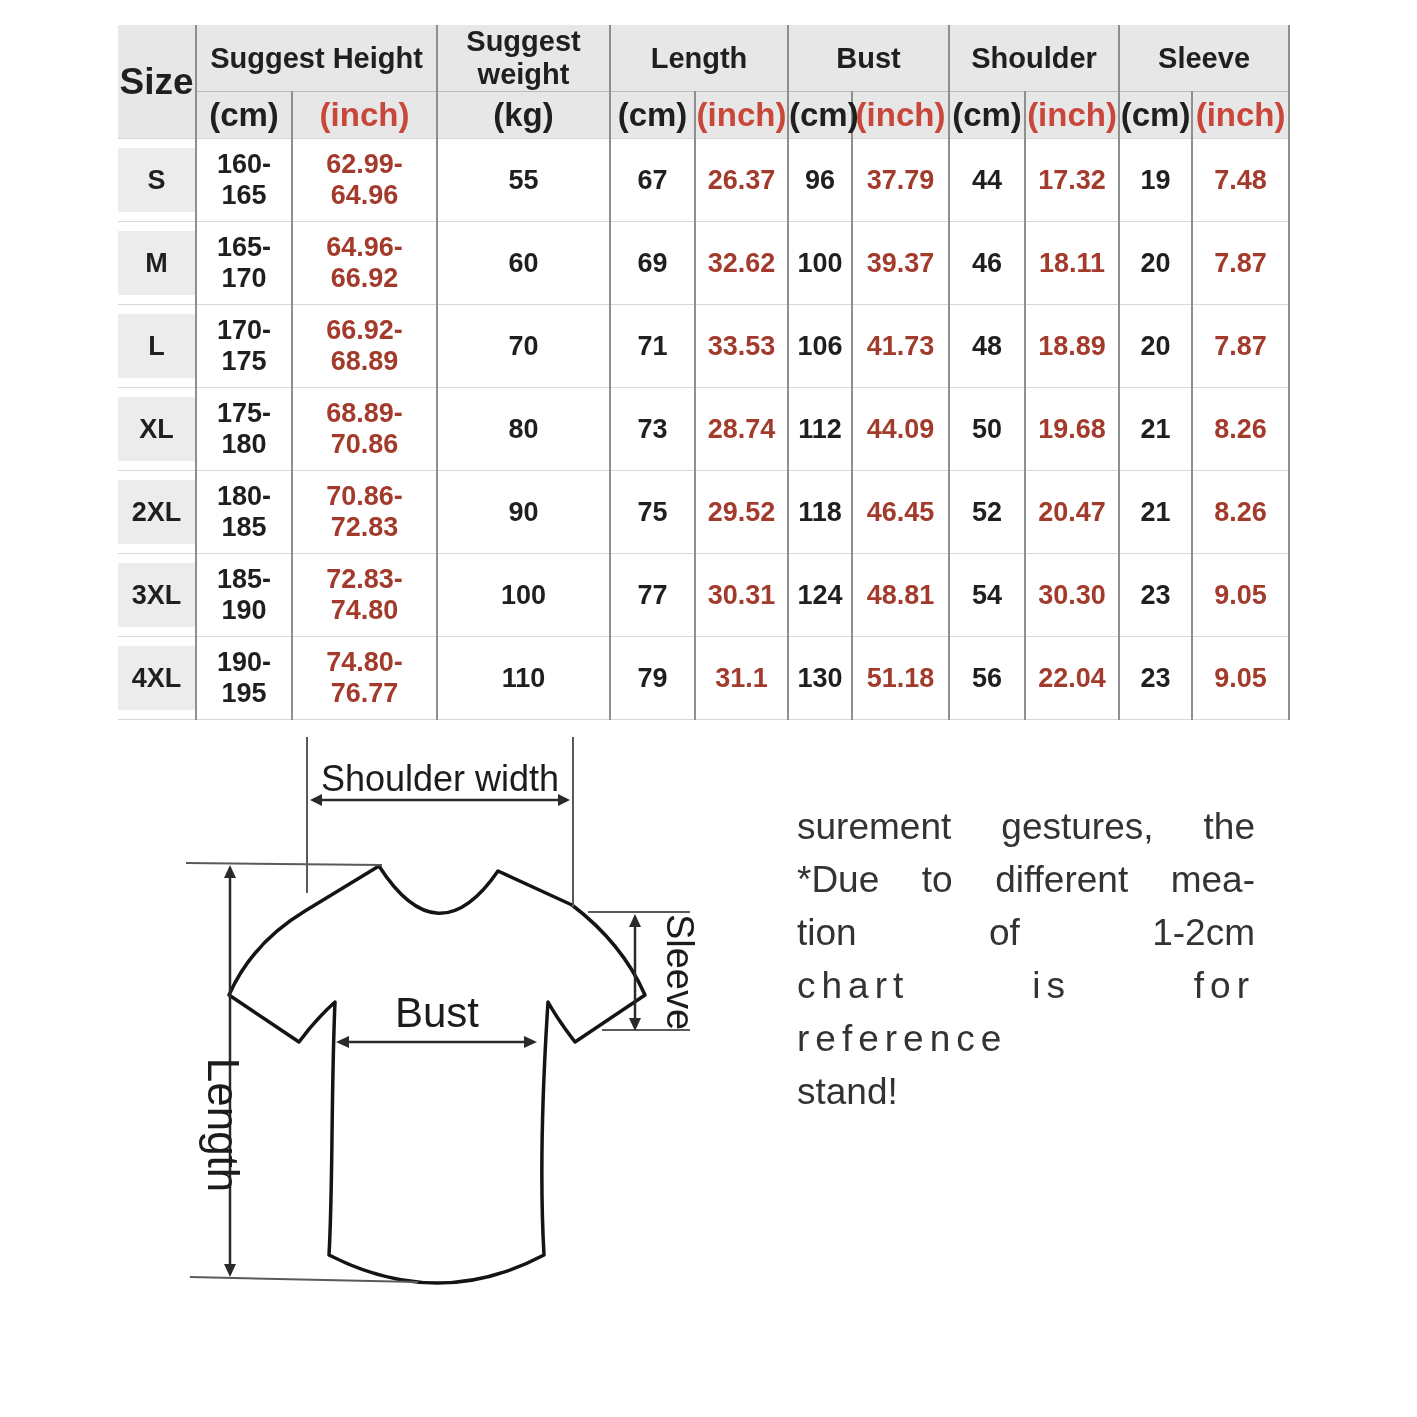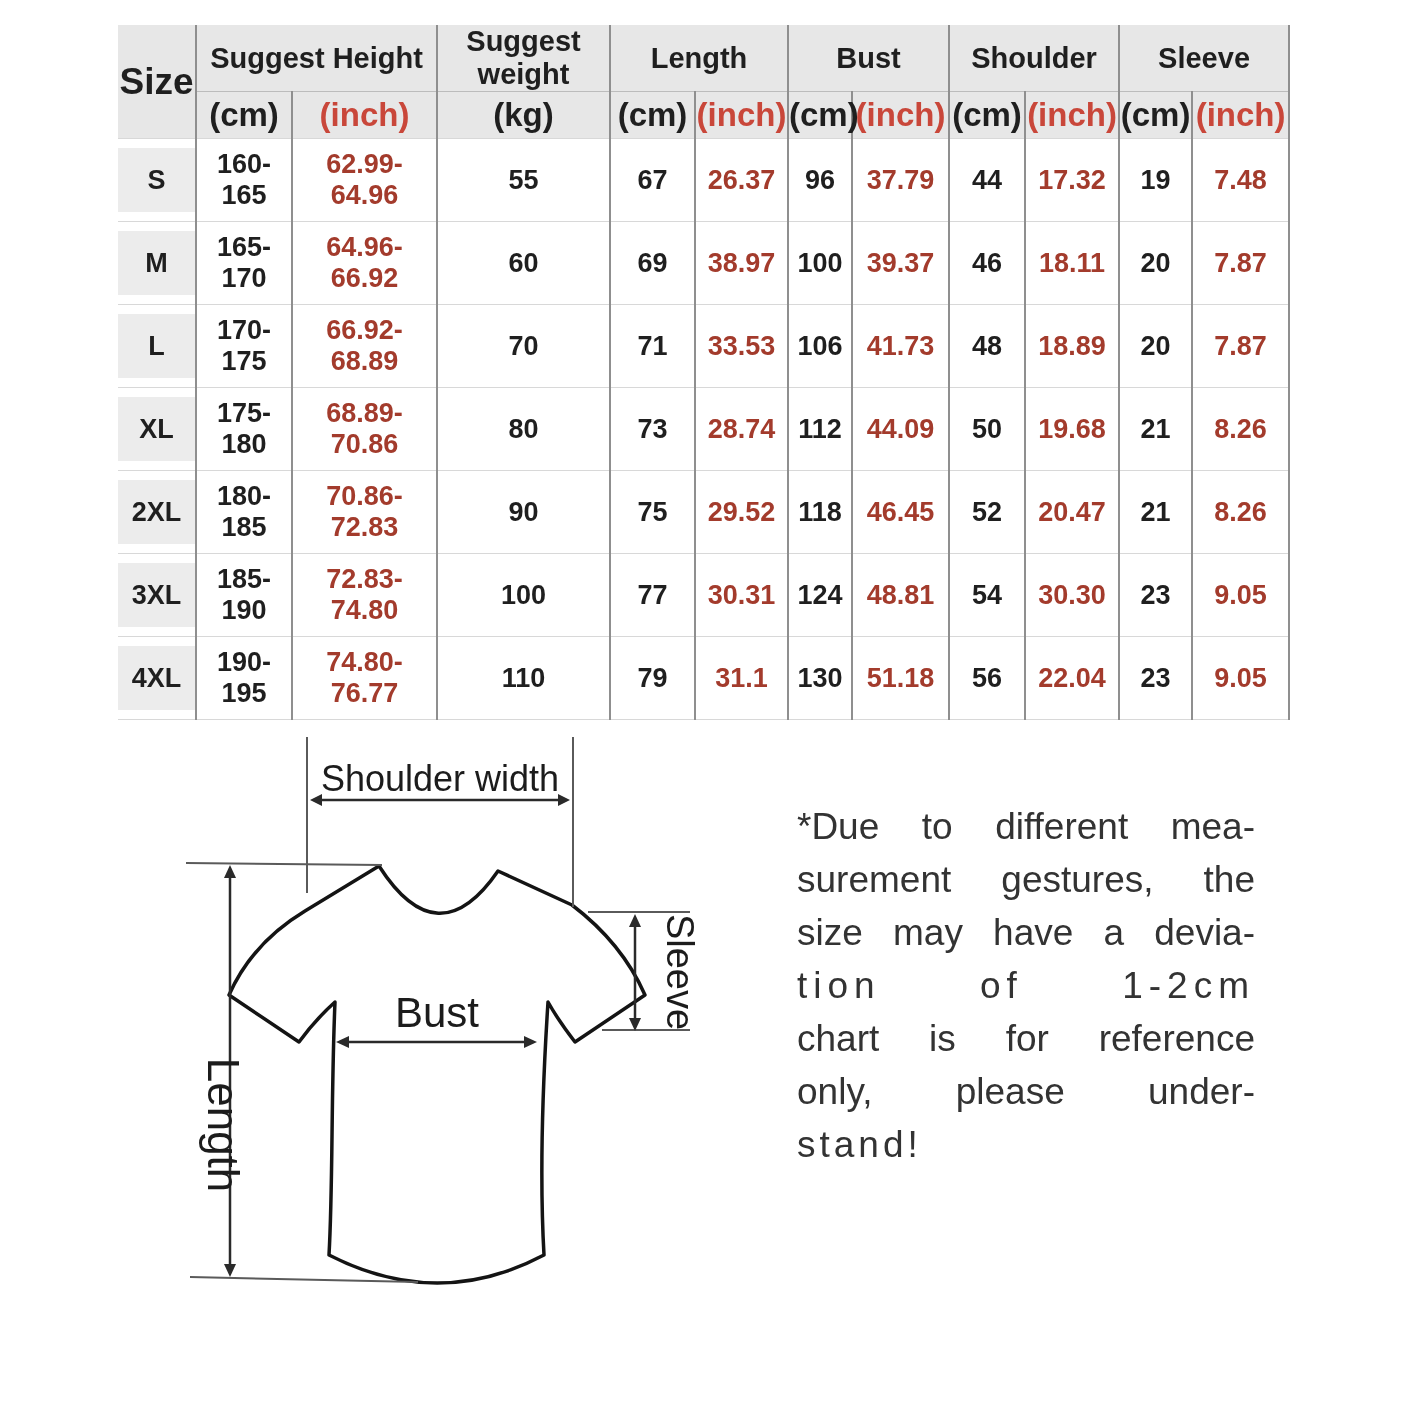--- a/index.html
+++ b/index.html
@@ -115,21 +115,21 @@
           <td class="red">7.48</td>
         </tr>
         <tr>
           <td class="size-cell">
             <div class="size-box">M</div>
           </td>
           <td>165-170</td>
           <td class="red">64.96-66.92</td>
           <td>60</td>
           <td>69</td>
-          <td class="red">38.97</td>
+          <td class="red">32.62</td>
           <td>100</td>
           <td class="red">39.37</td>
           <td>46</td>
           <td class="red">18.11</td>
           <td>20</td>
           <td class="red">7.87</td>
         </tr>
         <tr>
           <td class="size-cell">
             <div class="size-box">L</div>
@@ -240,22 +240,20 @@
     <polygon class="arrowhead" points="485,316 479,303 491,303"></polygon>
     <text x="517" y="257" font-size="38" text-anchor="middle" transform="rotate(90 517 257)">Sleeve</text>
 
     <text x="287" y="312" font-size="42" text-anchor="middle">Bust</text>
     <line class="arrowline" x1="196" y1="327" x2="377" y2="327"></line>
     <polygon class="arrowhead" points="186,327 199,321 199,333"></polygon>
     <polygon class="arrowhead" points="387,327 374,321 374,333"></polygon>
   </svg>
 
   <div id="note">
+    <div class="note-line">surement gestures, the</div>
     <div class="note-line">*Due to different mea-</div>
-    <div class="note-line">surement gestures, the</div>
-    <div class="note-line">size may have a devia-</div>
     <div class="note-line">tion of 1-2cm</div>
     <div class="note-line">chart is for reference</div>
-    <div class="note-line">only, please under-</div>
     <div class="note-line">stand!</div>
   </div>
 
 </div>
 
 </body></html>

